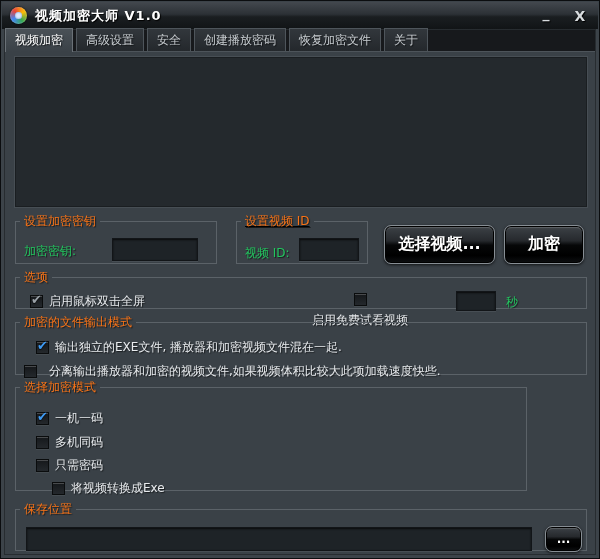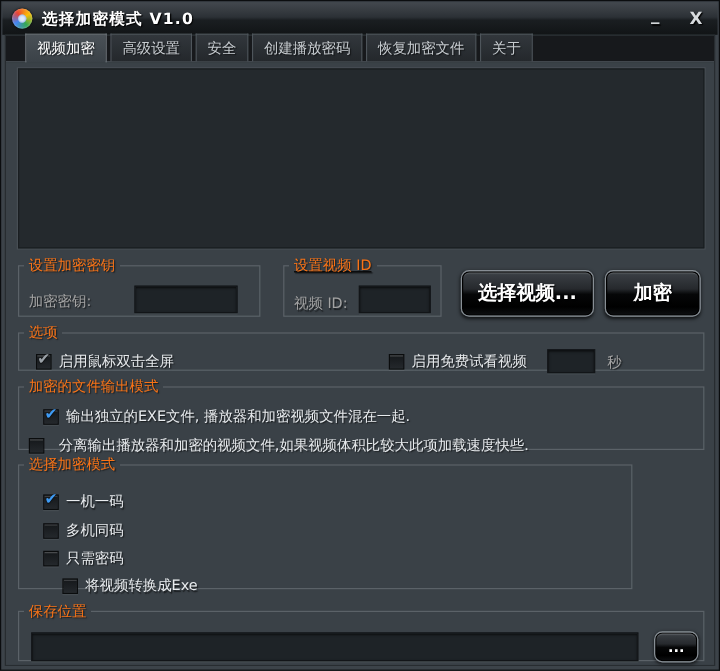--- a/index.html
+++ b/index.html
@@ -36,21 +36,21 @@
     width:20px; text-align:center; cursor:default; text-shadow:1px 1px 1px #000;
   }
   .win-btn.minimize { letter-spacing:0; transform:translateY(-3px); }
   
   .client {
     position:absolute; left:3px; right:3px; top:28px; bottom:3px;
     border:1px solid #272c30; background:#3a4147;
   }
   .tabbar {
     position:absolute; left:0; right:0; top:0; height:22px;
-    background:#17191c; display:flex; align-items:flex-end; padding-left:16px; gap:3px;
+    background:#17191c; display:flex; align-items:flex-end; padding-left:0; gap:3px;
     border-bottom:1px solid #4d545a;
   }
   .tab {
     font-size:12px; color:#c7ccd0; padding:3px 9px 2px 9px;
     background:linear-gradient(180deg,#32373c,#24282c);
     border:1px solid #4e555b; border-bottom:none;
     text-shadow:1px 1px 1px rgba(0,0,0,.6); cursor:default; white-space:nowrap;
   }
   .tab.active {
     background:linear-gradient(180deg,#4a5157,#3a4147);
@@ -72,21 +72,21 @@
     font-size:12px; color:#f97316; padding:0 4px; margin-left:4px;
     text-shadow:1px 1px 1px rgba(0,0,0,.6); white-space:nowrap;
   }
   .fs-key   { left:10px;  top:160px; width:202px; height:51px; }
   .fs-vid   { left:231px; top:160px; width:132px; height:51px;text-decoration:underline; }
   .fs-opts  { left:10px;  top:216px; width:572px; height:40px; }
   .fs-out   { left:10px;  top:261px; width:572px; height:61px; }
   .fs-mode  { left:10px;  top:326px; width:512px; height:112px; }
   .fs-save  { left:10px;  top:448px; width:572px; height:50px; }
   .lbl {
-    position:absolute; font-size:12px; color:#a3a3a3;
+    position:absolute; font-size:12px; color:#22c55e;
     text-shadow:1px 1px 1px rgba(0,0,0,.6); white-space:nowrap;
   }
   .txt {
     position:absolute; background:#1e2327; border:1px solid #121518;
     box-shadow:inset 0 1px 2px rgba(0,0,0,.7), 0 1px 0 rgba(255,255,255,.07);
     color:#d4d8db; font-size:12px; padding:0 4px; outline:none;
     font-family:"DejaVu Sans","Liberation Sans",sans-serif;
   }
   
   .btn {
@@ -114,21 +114,21 @@
   .cb.checked.gray::after { color:#9aa1a7; }
   .cbl { font-size:12px; color:#e8ebee; text-shadow:1px 1px 1px rgba(0,0,0,.6); white-space:nowrap; }
 </style>
 </head>
 <body>
 
 <div class="window">
 
   <div class="titlebar">
     <span class="app-icon"></span>
-    <span class="title-text">选择加密模式 V1.0</span>
+    <span class="title-text">视频加密大师 V1.0</span>
     <span class="win-controls">
       <span class="win-btn minimize">_</span>
       <span class="win-btn close">X</span>
     </span>
   </div>
 
   <div class="client">
 
     <div class="tabbar">
       <span class="tab active">视频加密</span>
@@ -157,21 +157,21 @@
 
       <button class="btn" style="left:379px; top:172px; width:111px; height:39px;">选择视频...</button>
       <button class="btn" style="left:499px; top:172px; width:80px; height:39px;">加密</button>
 
       <fieldset class="fs-opts">
         <legend>选项</legend>
         <div class="cbrow" style="left:14px; top:7px;">
           <span class="cb checked gray"></span>
           <span class="cbl">启用鼠标双击全屏</span>
         </div>
-        <div class="cbrow" style="left:308px; top:7px;">
+        <div class="cbrow" style="left:296px; top:7px;flex-direction:column;">
           <span class="cb"></span>
           <span class="cbl">启用免费试看视频</span>
         </div>
         <input class="txt" style="left: 440px; top: 5px; width: 40px; height: 20px;" type="text" value="">
         <span class="lbl" style="left:490px; top:8px;">秒</span>
       </fieldset>
 
       <fieldset class="fs-out">
         <legend>加密的文件输出模式</legend>
         <div class="cbrow" style="left:20px; top:8px;">

